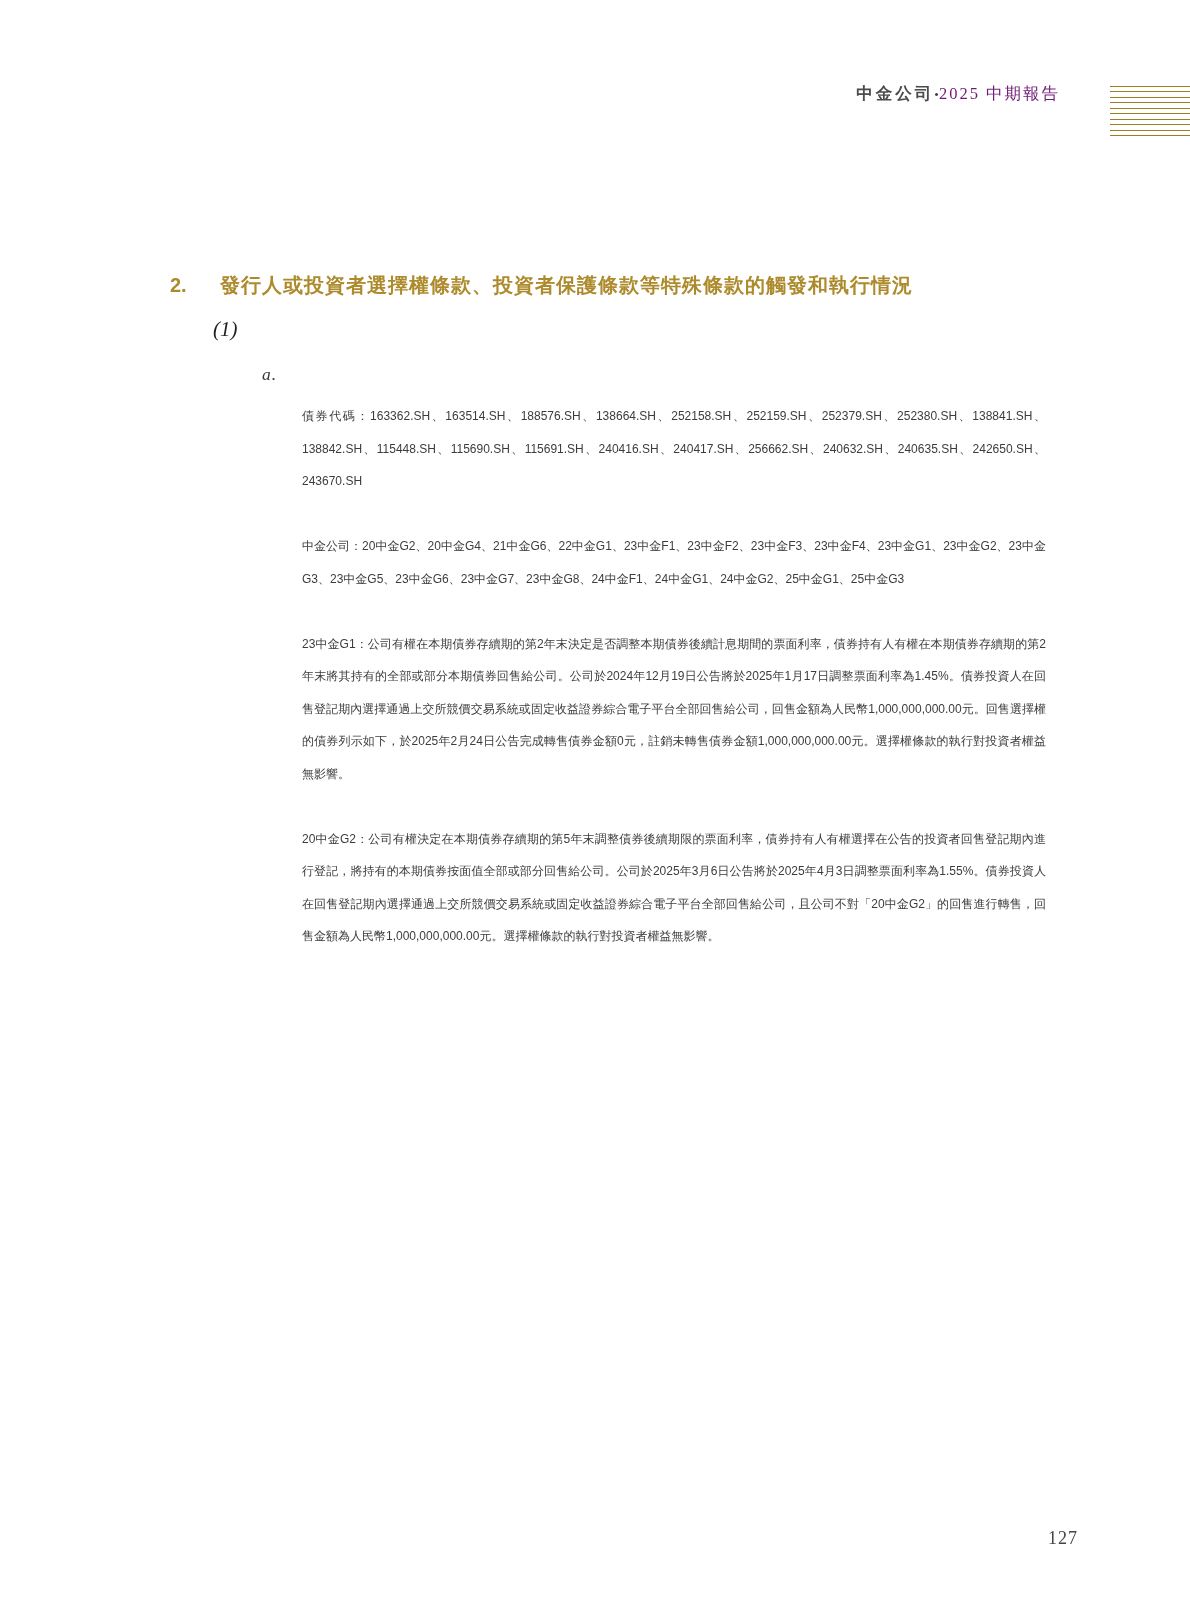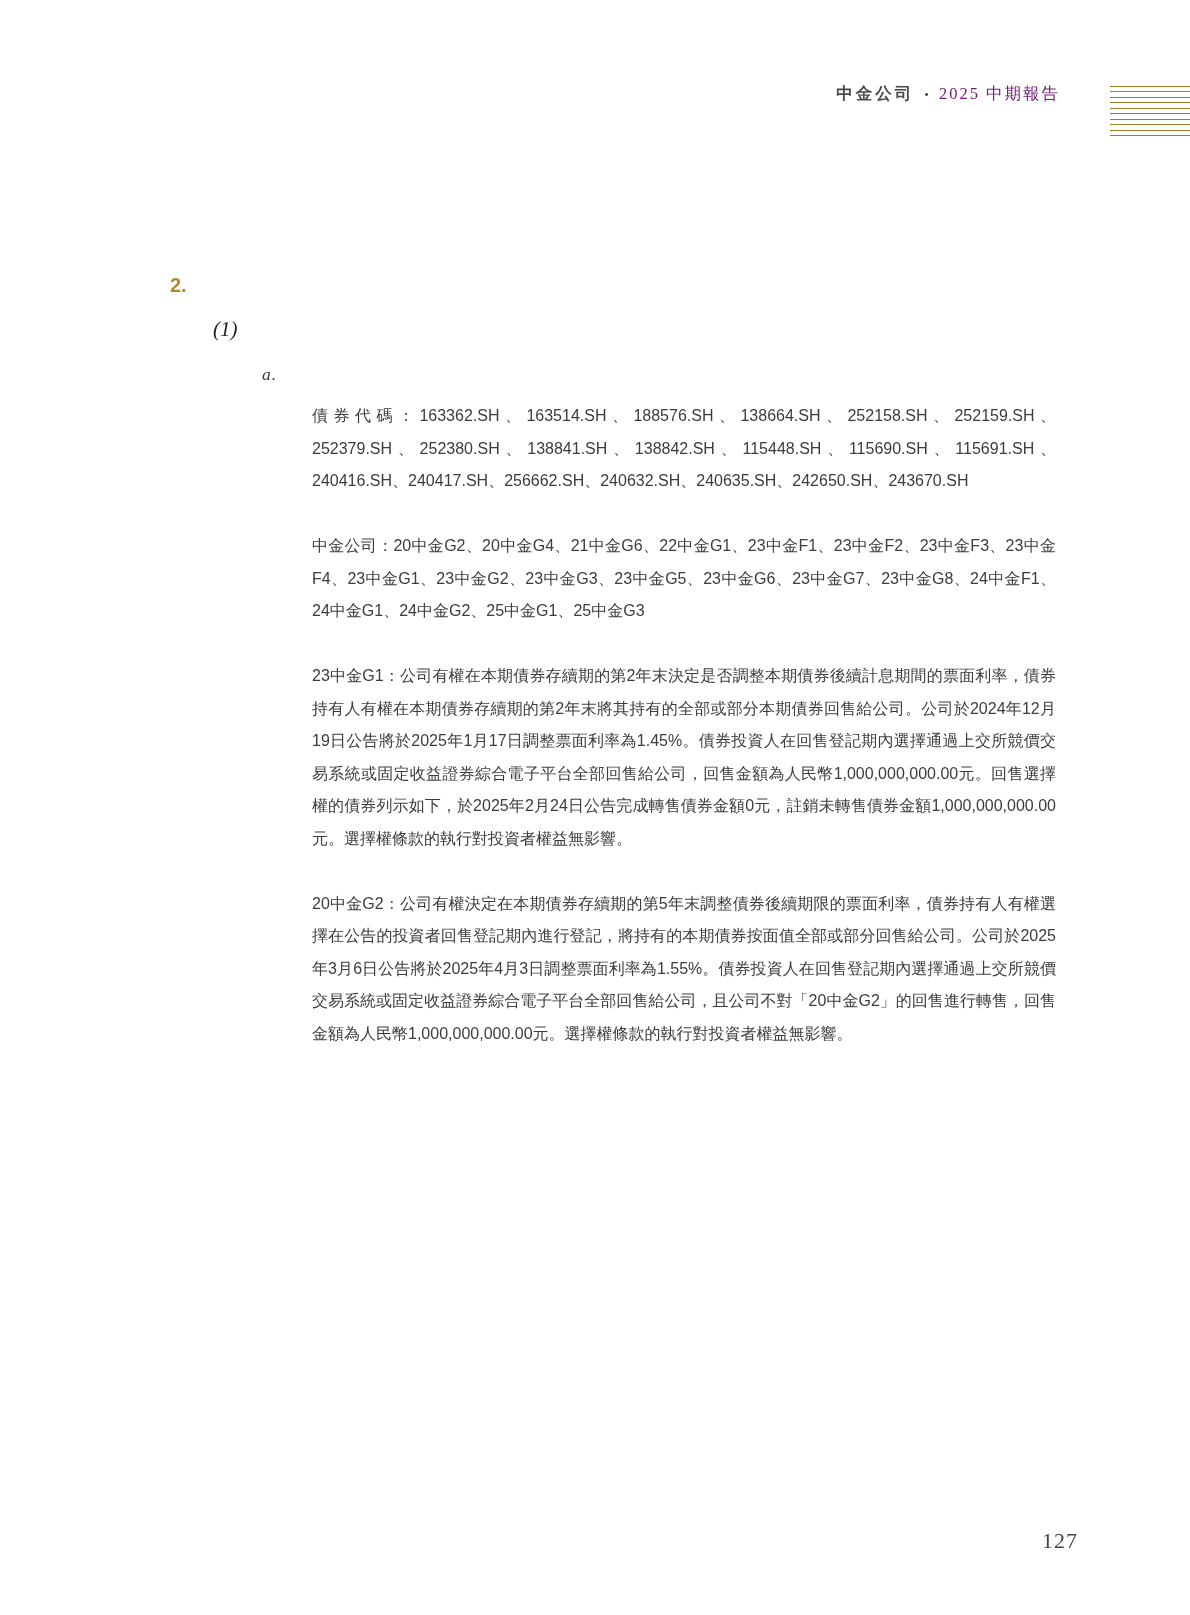--- a/index.html
+++ b/index.html
@@ -20,21 +20,20 @@
   .running-header {
     position: absolute;
     top: 84px;
     right: 130px;
     font-family: "Liberation Serif", "DejaVu Serif", serif;
     font-size: 16.5px;
     line-height: 20px;
     white-space: nowrap;
     display: flex;
     align-items: baseline;
-    gap: 10px;
   }
   .running-header .company {
     color: #4b4b4b;
     letter-spacing: 3px;
     font-weight: 600;
   }
   .running-header .bullet {
     color: #3f3f3f;
     font-size: 13px;
   }
@@ -96,57 +95,58 @@
     font-size: 17.5px;
     line-height: 24px;
     letter-spacing: 1px;
   }
   .item-a .num { width: 43px; flex: 0 0 43px; font-family: "Liberation Serif", serif; }
 
   
   .body-text {
     position: absolute;
     top: 400px;
-    left: 312px;
+    left: 302px;
     width: 744px;
     color: #3c3c3c;
-    font-size: 16px;
+    font-size: 12px;
     line-height: 32.5px;
     text-align: justify;
   }
   .body-text p {
     margin: 0 0 32.5px 0;
   }
   .body-text p:last-child { margin-bottom: 9px; }
 
   
   .page-number {
     position: absolute;
     top: 1528px;
     right: 112px;
     font-family: "Liberation Serif", "DejaVu Serif", serif;
-    font-size: 22px;
+    font-size: 18px;
     color: #444444;
     letter-spacing: 1px;
   }
 </style>
 </head>
 <body>
 
 <div class="page">
 
   <div class="running-header">
     <span class="company">中金公司</span>
     <span class="bullet">•</span>
     <span class="report">2025 中期報告</span>
   </div>
   <div class="deco-lines"></div>
 
   <div class="section-heading">
     <span class="num">2.</span>
+    <span class="txt">發行人或投資者選擇權條款、投資者保護條款等特殊條款的觸發和執行情況</span>
   </div>
 
   <div class="subsection-heading">
     <span class="num">(1)</span>
   </div>
 
   <div class="item-a">
     <span class="num">a.</span>
   </div>
 

